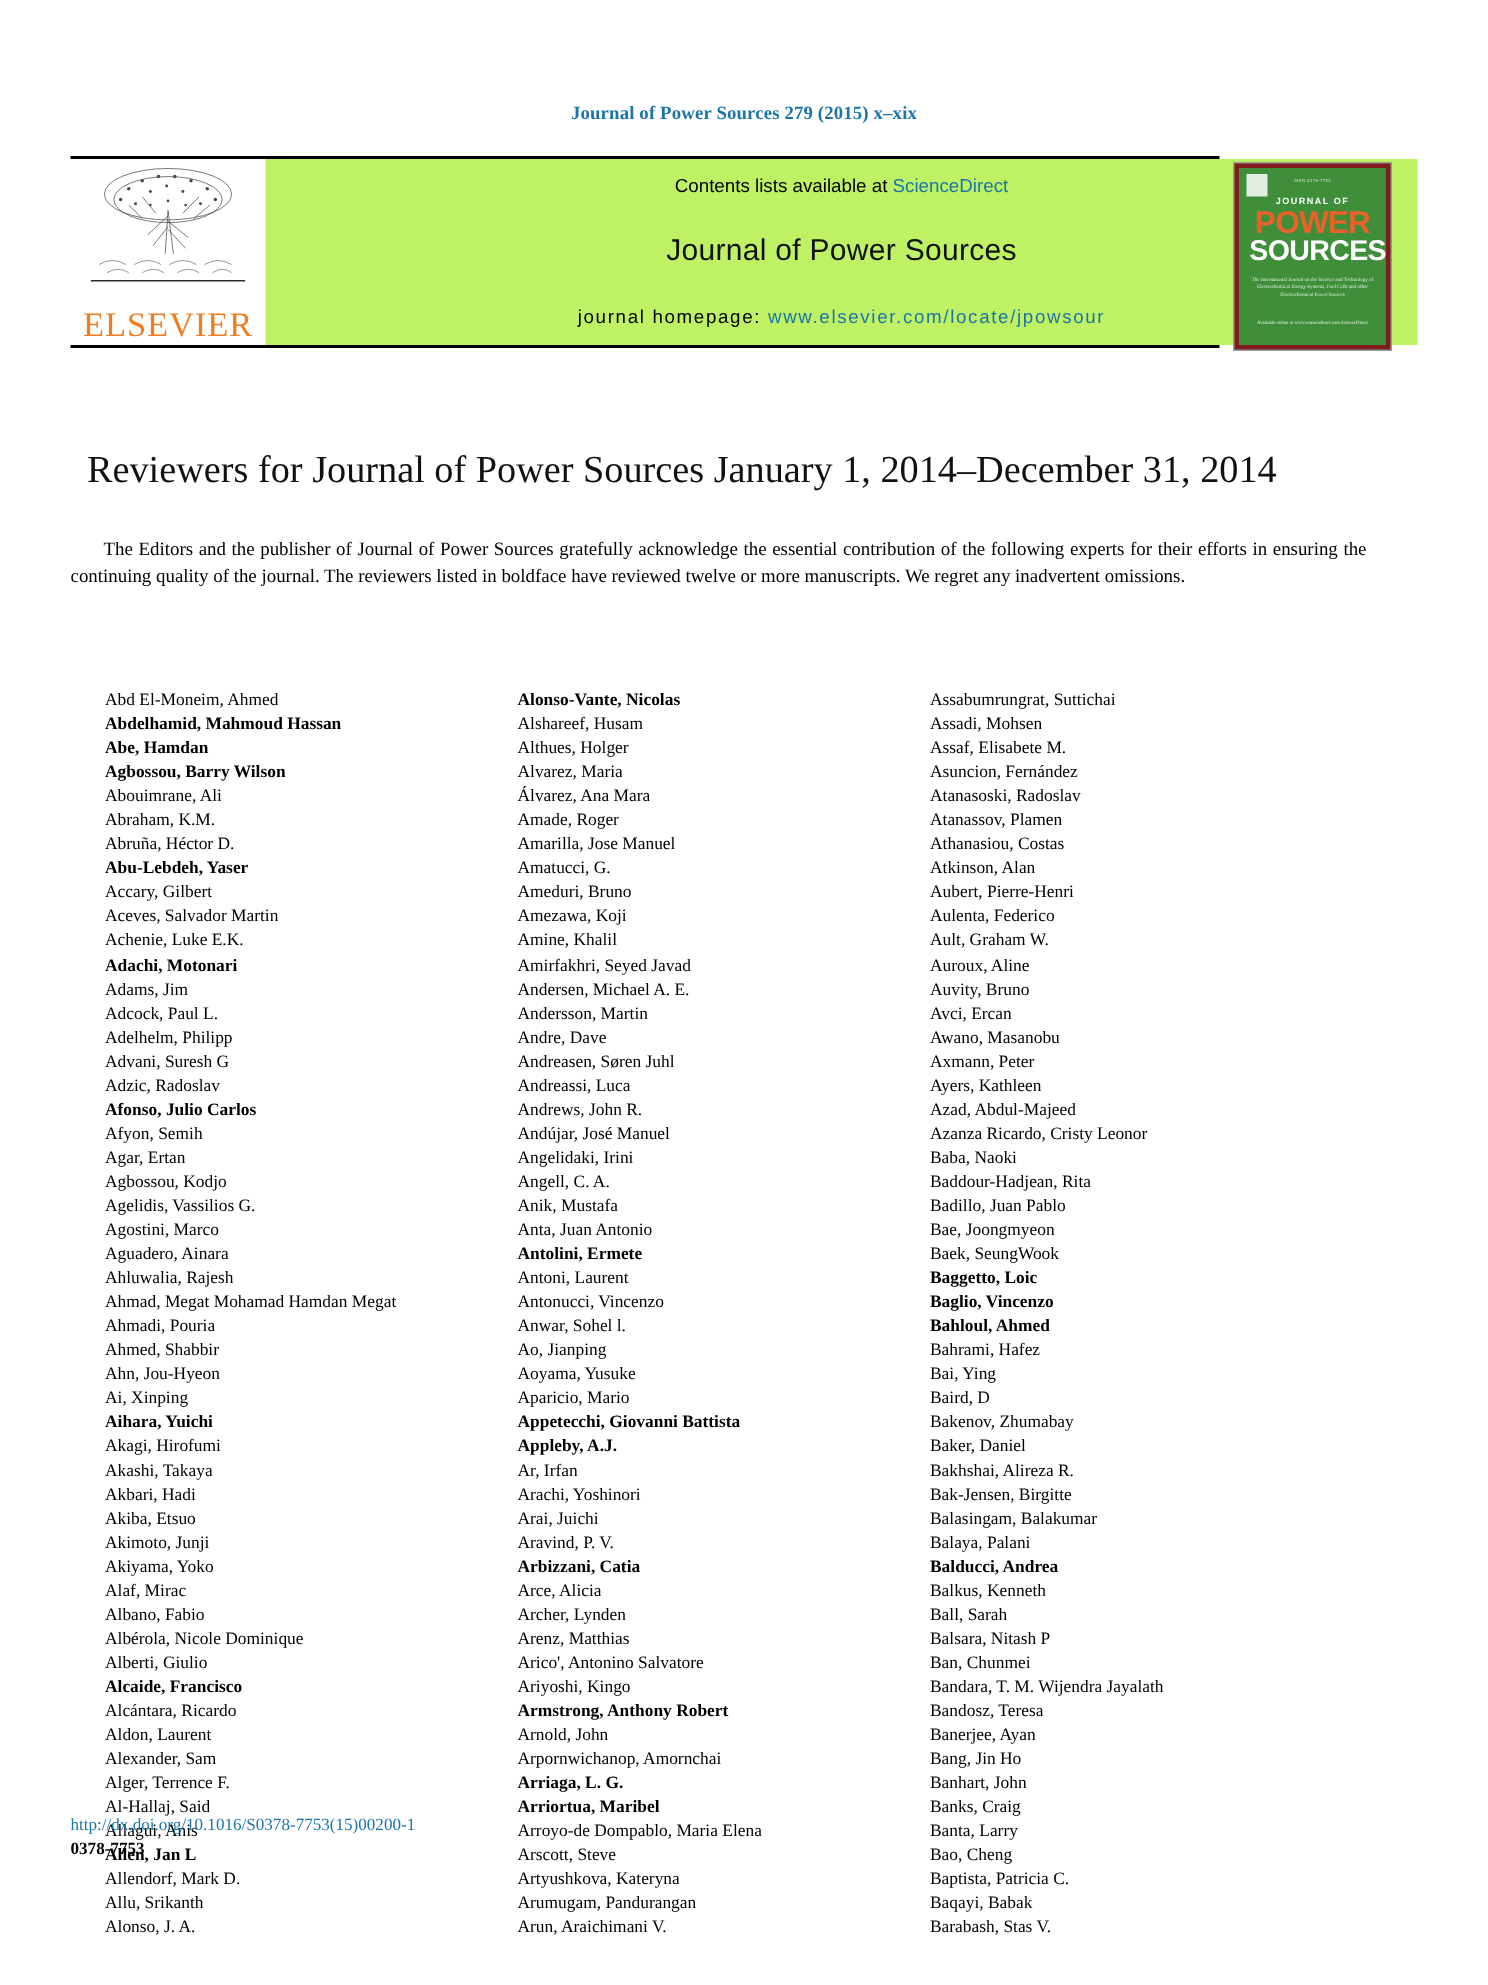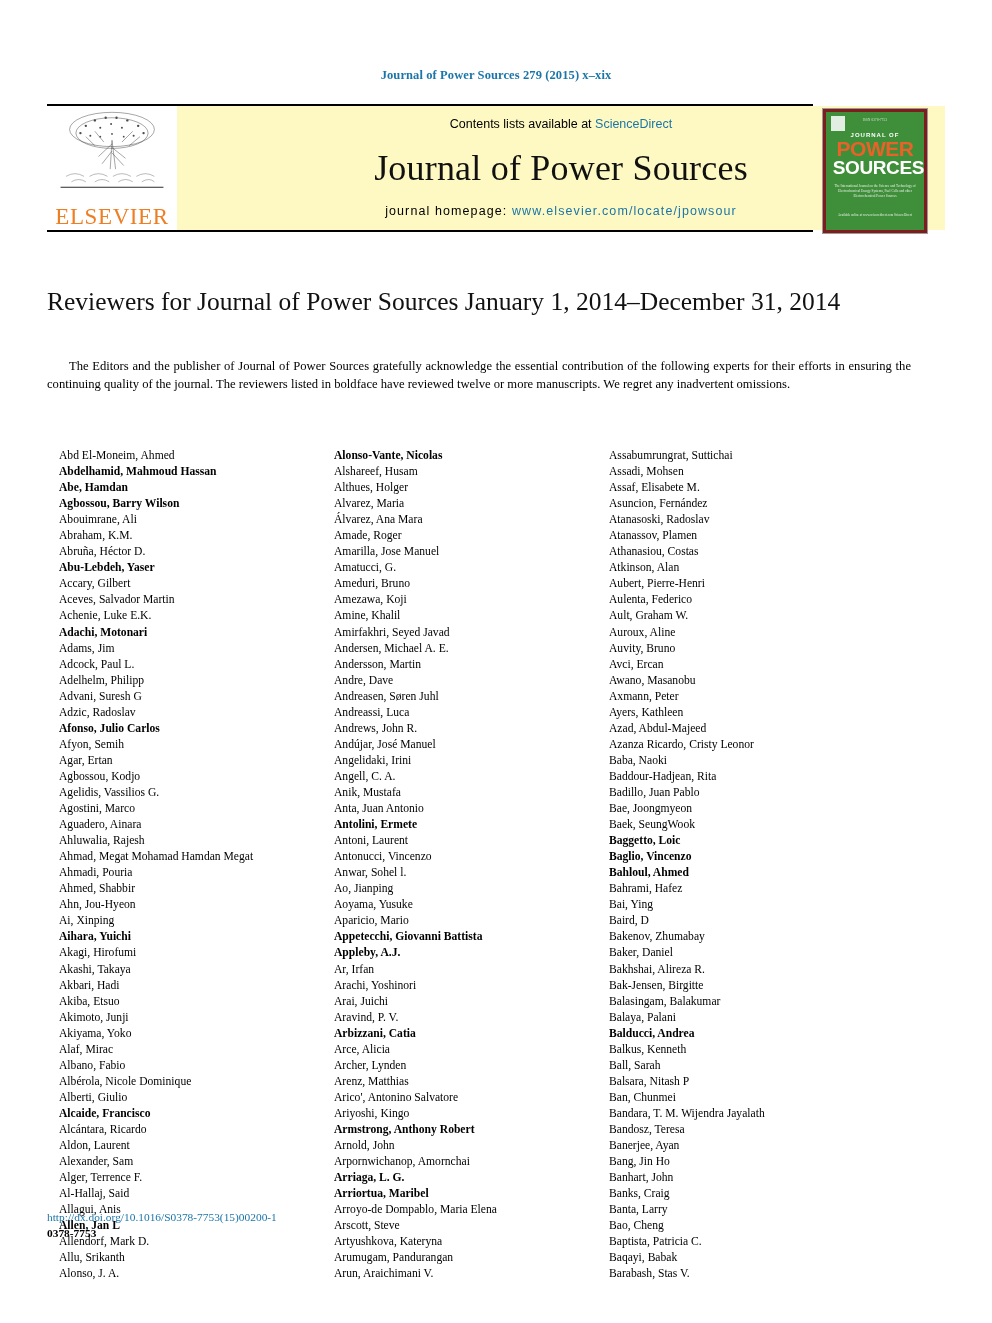--- a/index.html
+++ b/index.html
@@ -79,39 +79,39 @@
   .elsevier-word {
     font-family: "Liberation Serif", serif;
     font-size: 23px;
     letter-spacing: 0.6px;
     color: #ef7d22;
     line-height: 1;
     margin-top: 16px;
   }
   .masthead-center {
     flex: 1 1 auto;
-    background: #fef9c3;
+    background: #bef264;
     display: flex;
     flex-direction: column;
     justify-content: space-between;
     align-items: center;
     padding: 11px 0 12px 0;
     box-sizing: border-box;
   }
   .contents-line {
     font-family: "Liberation Sans", sans-serif;
     font-size: 12.5px;
     color: #000;
   }
   .contents-line .sd-link {
     color: #1b75a8;
   }
   .journal-title-mast {
-    font-family: Liberation Serif, serif;
-    font-size: 36px;
+    font-family: Liberation Sans, sans-serif;
+    font-size: 20px;
     color: #111;
     letter-spacing: 0.2px;
   }
   .homepage-line {
     font-family: "Liberation Sans", sans-serif;
     font-size: 12.5px;
     color: #000;
     letter-spacing: 1.1px;
   }
   .homepage-line .hp-url {
@@ -220,21 +220,21 @@
   .article-title {
     position: absolute;
     left: 47px;
     top: 286px;
     width: 830px;
     font-family: "Liberation Serif", serif;
     font-size: 25.5px;
     line-height: 1.28;
     color: #111;
     font-weight: normal;
-    margin: 0;
+    margin: 11px;
   }
 
   
   .intro {
     position: absolute;
     left: 47px;
     top: 357px;
     width: 864px;
     font-family: "Liberation Serif", serif;
     font-size: 12.6px;
@@ -252,21 +252,21 @@
     width: 880px;
     display: flex;
     gap: 0;
   }
   .col {
     width: 275px;
     flex: 0 0 275px;
   }
   .col ul {
     list-style: none;
-    margin: 4px;
+    margin: 15px;
     padding: 0;
   }
   .name {
     font-family: "Liberation Serif", serif;
     font-size: 11.6px;
     line-height: 16.05px;
     white-space: nowrap;
     color: #000;
   }
   .name.bold {

